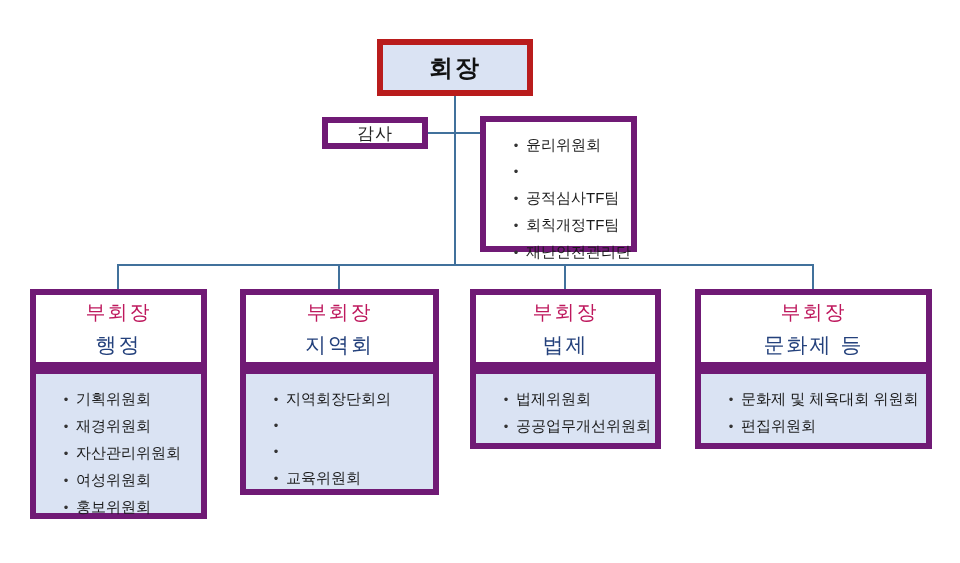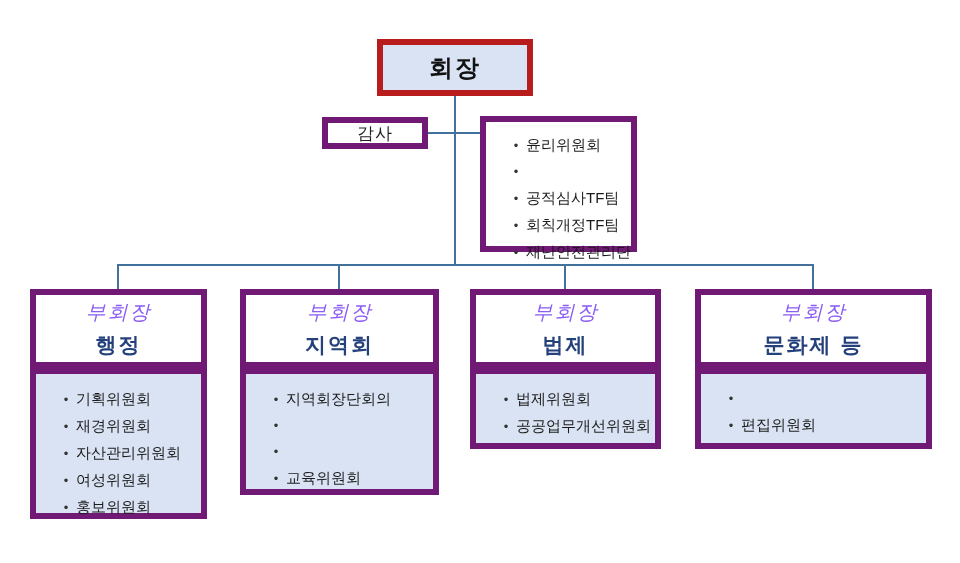--- a/index.html
+++ b/index.html
@@ -39,22 +39,22 @@
   .h-main{left:117px;top:264px;width:697px;height:2px;}
   .drop{top:264px;width:2px;height:25px;}
   .drop.d1{left:117px;} .drop.d2{left:338px;} .drop.d3{left:564px;} .drop.d4{left:812px;}
 
   
   .bhead{
     top:289px;height:79px;
     display:flex;flex-direction:column;align-items:center;justify-content:center;
     gap:5px;z-index:2;
   }
-  .bhead .t1{font-size:20px;color:#8b5cf6;letter-spacing:2px;font-style:italic;}
-  .bhead .t2{font-size:21px;font-weight:bold;color:#24417c;letter-spacing:2px;}
+  .bhead .t1{font-size:20px;color:#be185d;letter-spacing:2px;}
+  .bhead .t2{font-size:21px;font-weight:normal;color:#24417c;letter-spacing:2px;}
   
   .blist{
     top:368px;background:#dae3f3;
     padding:12px 6px 0 6px;z-index:1;
   }
   .b1h{left:30px;width:177px;} .b1l{left:30px;width:177px;height:151px;}
   .b2h{left:240px;width:199px;} .b2l{left:240px;width:199px;height:127px;}
   .b3h{left:470px;width:191px;} .b3l{left:470px;width:191px;height:81px;}
   .b4h{left:695px;width:237px;} .b4l{left:695px;width:237px;height:81px;}
 
@@ -175,20 +175,21 @@
     </div>
   </div>
 
   <div class="box bhead b4h">
     <span class="t1">부회장</span>
     <span class="t2">문화제 등</span>
   </div>
   <div class="box blist b4l">
     <div class="li">
       <span class="dot">•</span>
+      <span>문화제 및 체육대회 위원회</span>
     </div>
     <div class="li">
       <span class="dot">•</span>
       <span>편집위원회</span>
     </div>
   </div>
 
 </div>
 
 </body></html>

